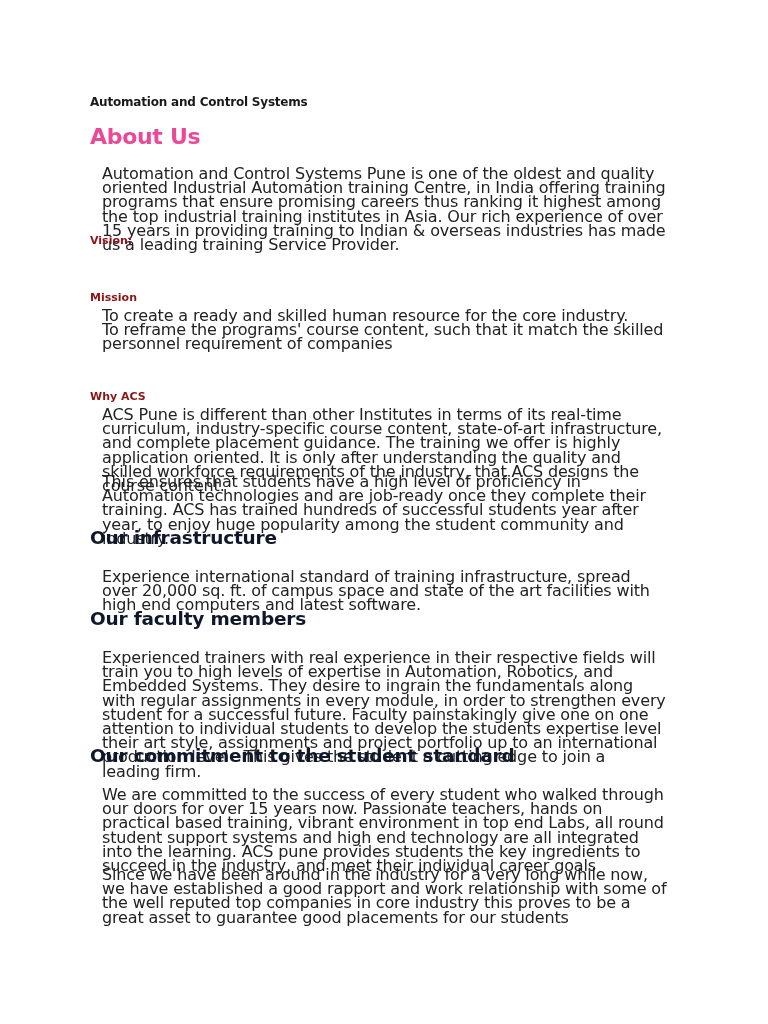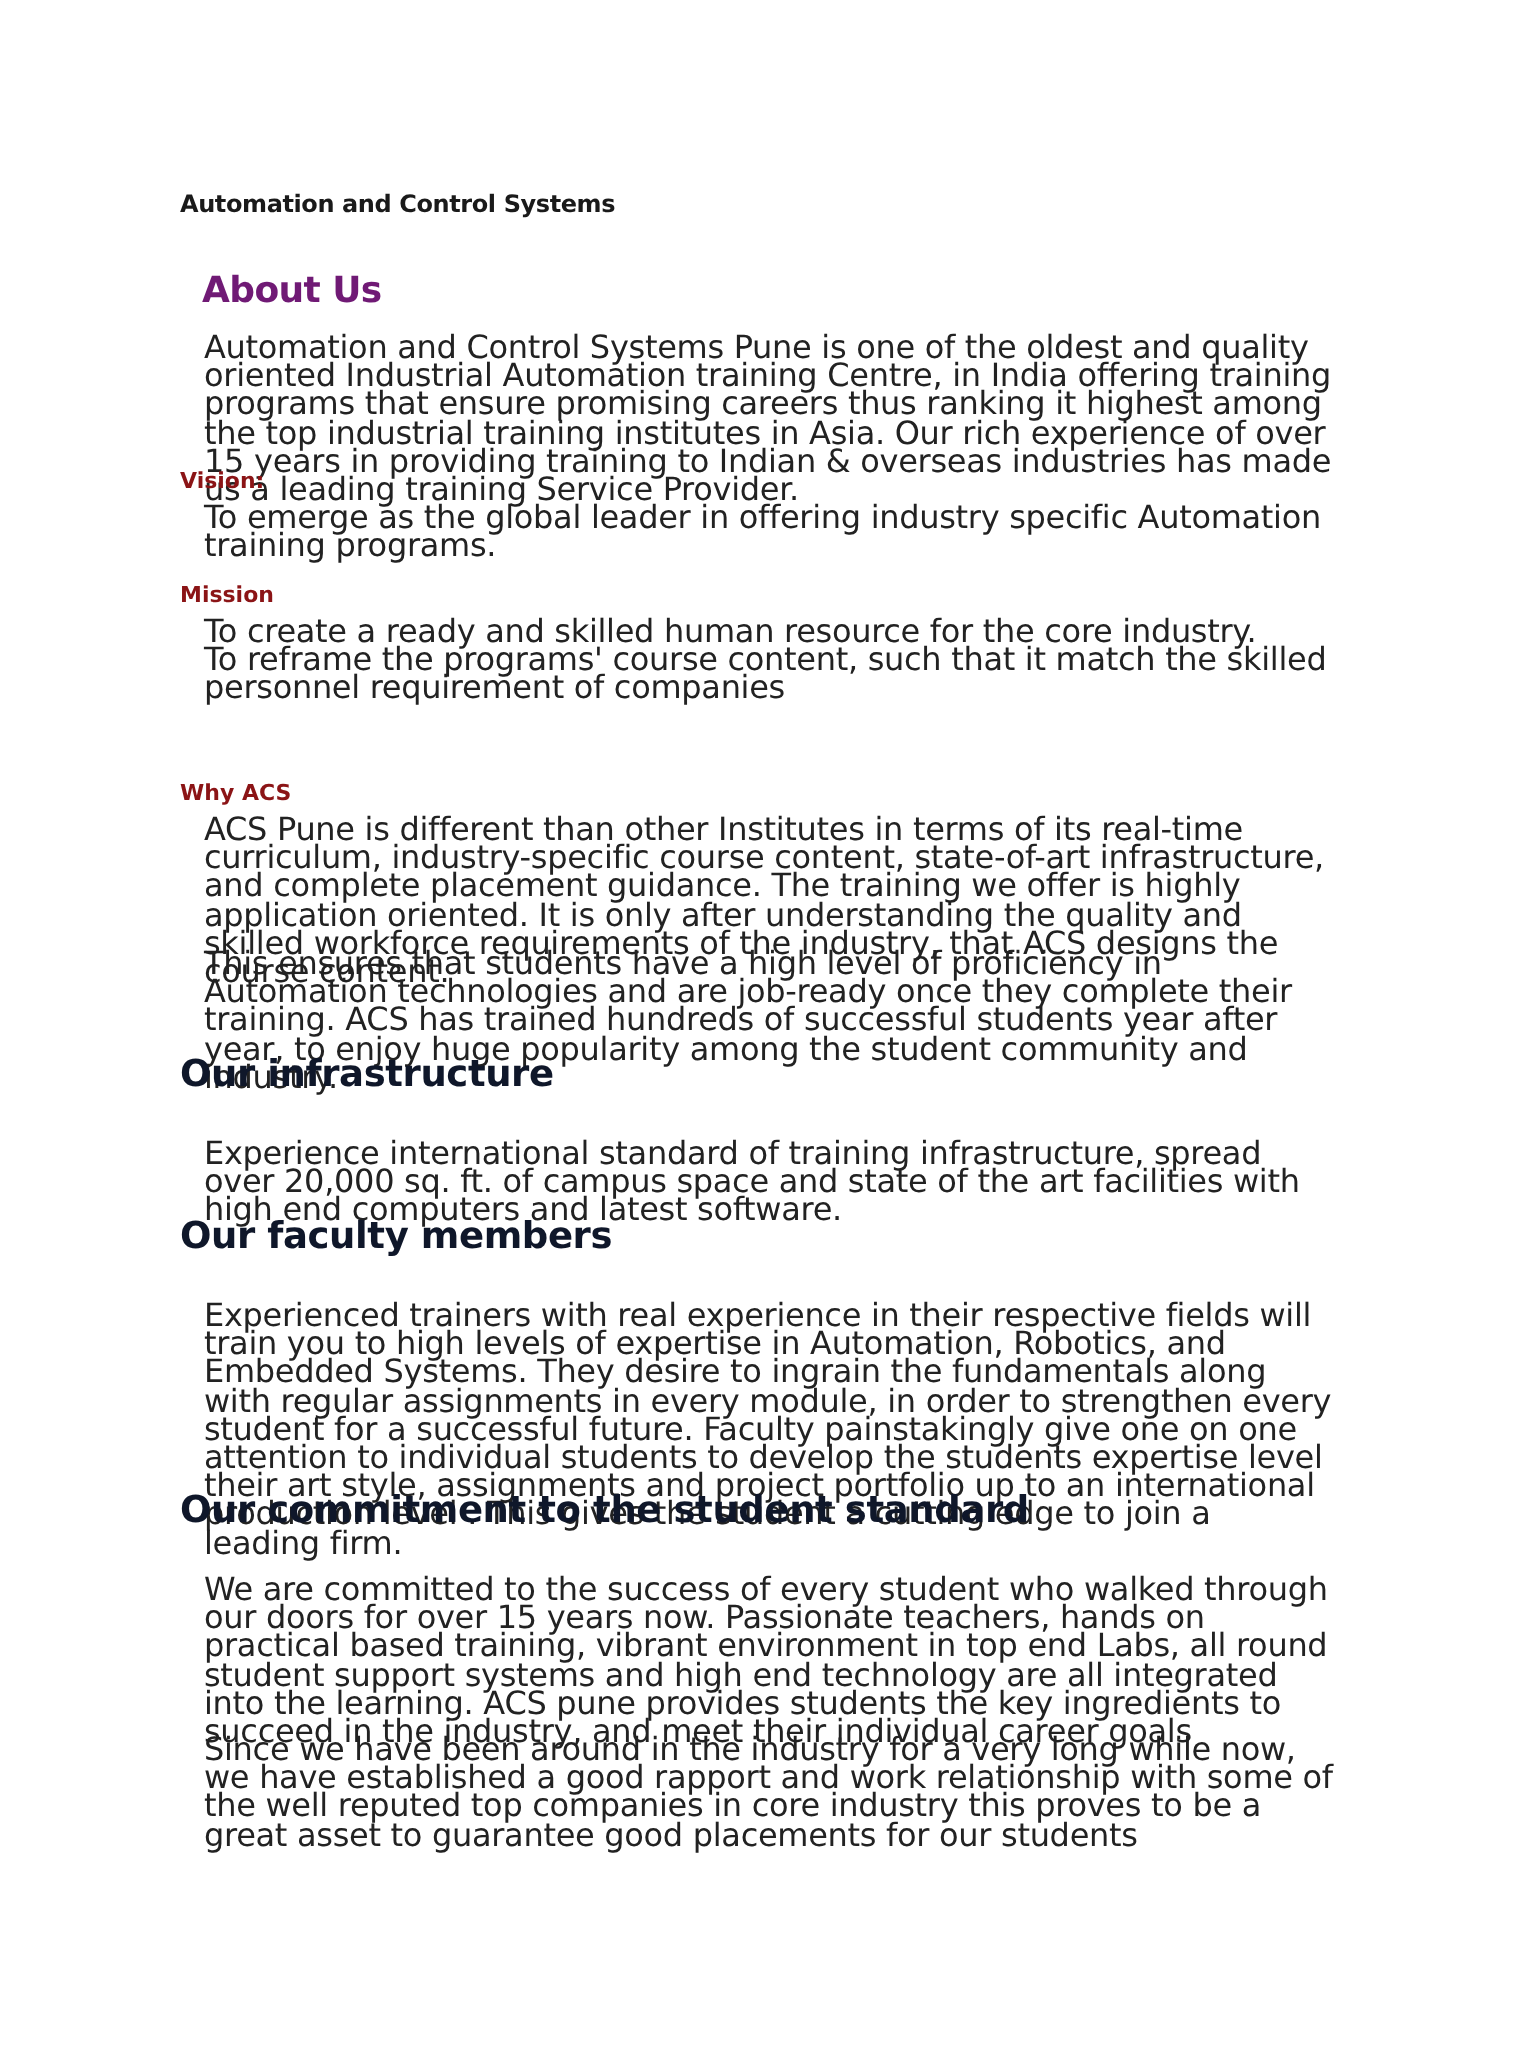--- a/index.html
+++ b/index.html
@@ -1,42 +1,41 @@
 <!DOCTYPE html>
 <html><head>
 <meta charset="utf-8">
 <style>
   html, body { margin: 0; padding: 0; background: #ffffff; }
   body { width: 768px; height: 1024px; position: relative; overflow: hidden;
          font-family: "DejaVu Sans", sans-serif; color: #222222; }
   .page { position: absolute; left: 90px; top: 0; width: 580px; }
   .doc-title { position: absolute; top: 95px; left: 0; font-size: 12px; font-weight: bold;
                color: #1a1a1a; letter-spacing: -0.2px; }
-  .h1 { position: absolute; left: 0; font-size: 18px; font-weight: bold; color: #701a75;
-        letter-spacing: -0.3px; margin: 11px; }
+  .h1 { position: absolute; left: 0; font-size: 22px; font-weight: bold; color: #ec4899;
+        letter-spacing: -0.3px; margin: 0; }
   .h2 { position: absolute; left: 0; font-size: 18.5px; font-weight: bold; color: #0f172a;
         letter-spacing: -0.2px; margin: 0; }
   .h3 { position: absolute; left: 0; font-size: 11px; font-weight: bold; color: #8b1416; margin: 0; }
   .p { position: absolute; left: 12px; width: 566px; font-size: 16px; line-height: 14.2px;
        color: #222222; margin: 0; letter-spacing: -0.15px; }
   .line { display: block; }
 </style>
 </head>
 <body>
 
 <div class="page">
   <div class="doc-title">Automation and Control Systems</div>
 
   <h1 class="h1" style="top:124px;">About Us</h1>
 
   <p class="p" style="top:167px;">Automation and Control Systems Pune is one of the oldest and quality oriented Industrial Automation training Centre, in India offering training programs that ensure promising careers thus ranking it highest among the top industrial training institutes in Asia. Our rich experience of over 15 years in providing training to Indian &amp; overseas industries has made us a leading training Service Provider.</p>
 
   <h3 class="h3" style="top:234px;">Vision:</h3>
   <p class="p" style="top:252px;">
-    <span class="line">To emerge as the global leader in offering industry specific Automation training programs.</span>
   </p>
 
   <h3 class="h3" style="top:291px;">Mission</h3>
   <p class="p" style="top:309px;">
     <span class="line">To create a ready and skilled human resource for the core industry.</span>
     <span class="line">To reframe the programs' course content, such that it match the skilled personnel requirement of companies</span>
   </p>
 
   <h3 class="h3" style="top:390px;">Why ACS</h3>
   <p class="p" style="top:408px;">ACS Pune is different than other Institutes in terms of its real-time curriculum, industry-specific course content, state-of-art infrastructure, and complete placement guidance. The training we offer is highly application oriented. It is only after understanding the quality and skilled workforce requirements of the industry, that ACS designs the course content.</p>

